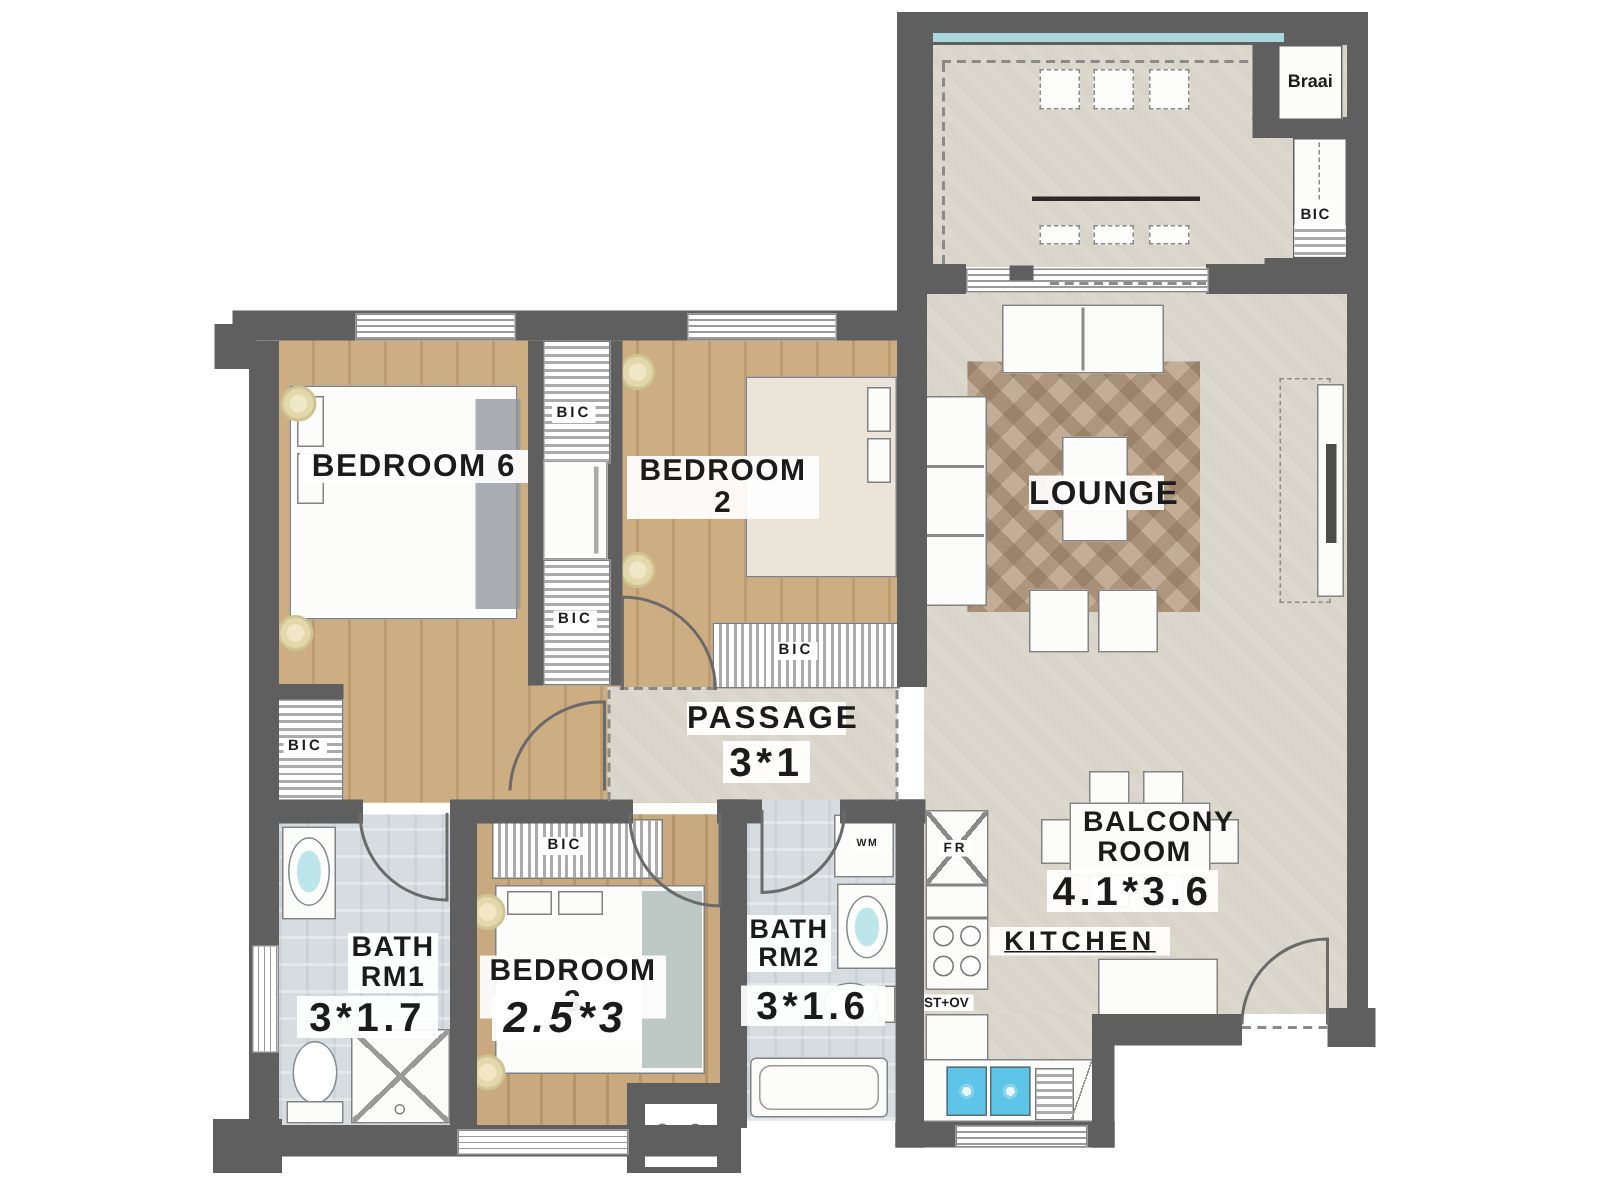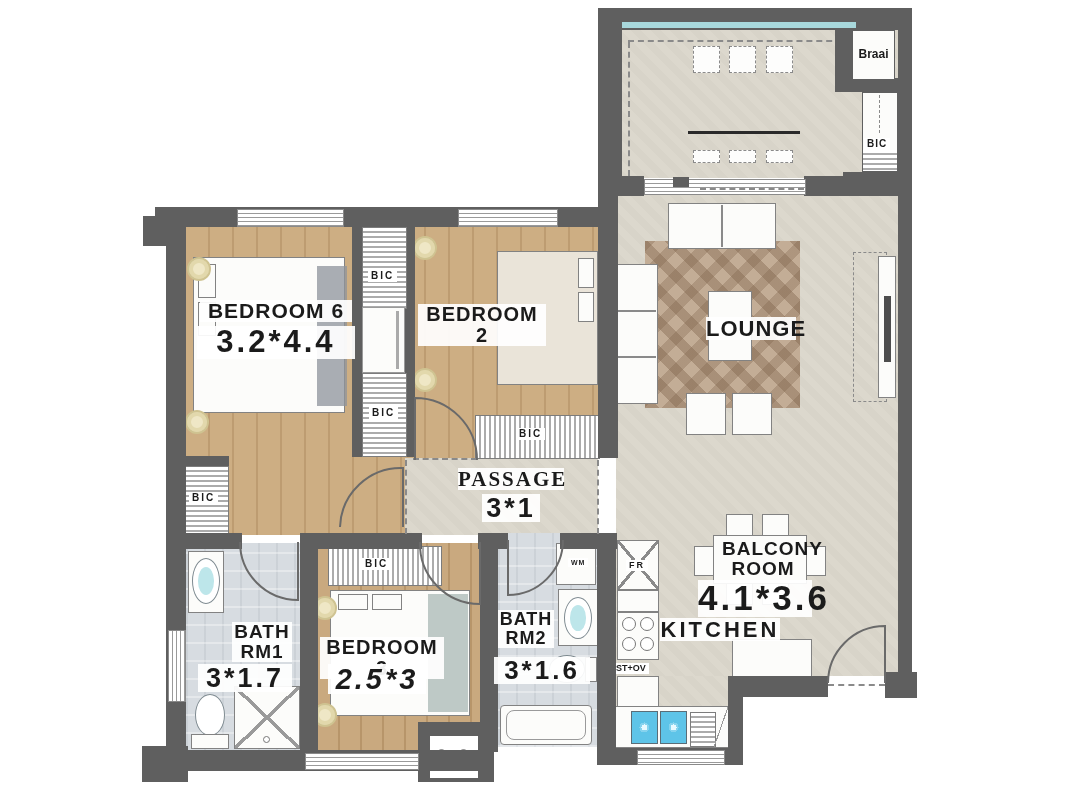--- a/index.html
+++ b/index.html
@@ -228,35 +228,34 @@
     <path d="M563,540 A55,55 0 0 1 508,595 L508,540" fill="none" stroke="#6a6a6a" stroke-width="2"></path>
     <path d="M477,460 A62,62 0 0 0 415,398 L415,460" fill="none" stroke="#6a6a6a" stroke-width="2"></path>
     <path d="M340,527 A61,61 0 0 1 403,468 L403,527" fill="none" stroke="#6a6a6a" stroke-width="2"></path>
     <path d="M828,683 A57,57 0 0 1 885,626 L885,683" fill="none" stroke="#6a6a6a" stroke-width="2"></path>
   </svg>
 
   <div class="lbl chip" style="left:652px;top:80px;width:152px;font-size:23px;">
   </div>
   <div class="c" style="left:688px;top:131px;width:112px;height:3px;background:#2a2a2a;"></div>
 
-  <div class="lbl chip" style="left:686px;top:317px;width:90px;font-size:22px;margin-left:20px;">LOUNGE</div>
+  <div class="lbl chip" style="left:686px;top:317px;width:90px;font-size:22px;">LOUNGE</div>
 
   <div class="lbl" style="left:722px;top:539px;width:82px;font-size:19px;">
     <div>BALCONY</div>
     <div>ROOM</div>
   </div>
-  <div class="lbl chip dims" style="left:698px;top:580px;width:114px;font-size:35px;">4.1*3.6</div>
-
-  <div class="lbl chip" style="left:660px;top:618px;width:120px;font-size:22px;letter-spacing:3px;">KITCHEN</div>
-
-  <div class="lbl chip" style="left:458px;top:468px;width:106px;font-size:21px;letter-spacing:2px;font-family:Liberation Serif, serif;">PASSAGE</div>
+  <div class="lbl chip dims" style="left:698px;top:580px;width:114px;font-size:27px;">4.1*3.6</div>
+
+  <div class="lbl chip" style="left:660px;top:618px;width:120px;font-size:18px;letter-spacing:3px;text-decoration:underline;">KITCHEN</div>
+
+  <div class="lbl chip" style="left:458px;top:468px;width:106px;font-size:21px;letter-spacing:2px;">PASSAGE</div>
   <div class="lbl chip dims" style="left:482px;top:494px;width:58px;font-size:27px;">3*1</div>
 
   <div class="lbl chip" style="left:200px;top:300px;width:152px;font-size:21px;">BEDROOM 6</div>
-  <div class="lbl chip dims" style="left:197px;top:326px;width:158px;font-size:31px;">3.2*4.4</div>
 
   <div class="lbl chip" style="left:418px;top:304px;width:128px;font-size:20px;">BEDROOM 2</div>
 
   <div class="lbl chip" style="left:320px;top:637px;width:124px;font-size:20px;">BEDROOM 3</div>
   <div class="lbl chip dims" style="left:328px;top:664px;width:98px;font-size:29px;font-style:italic;">2.5*3</div>
 
   <div class="lbl chip" style="left:232px;top:622px;width:60px;font-size:19px;">
     <div>BATH</div>
     <div>RM1</div>
   </div>

